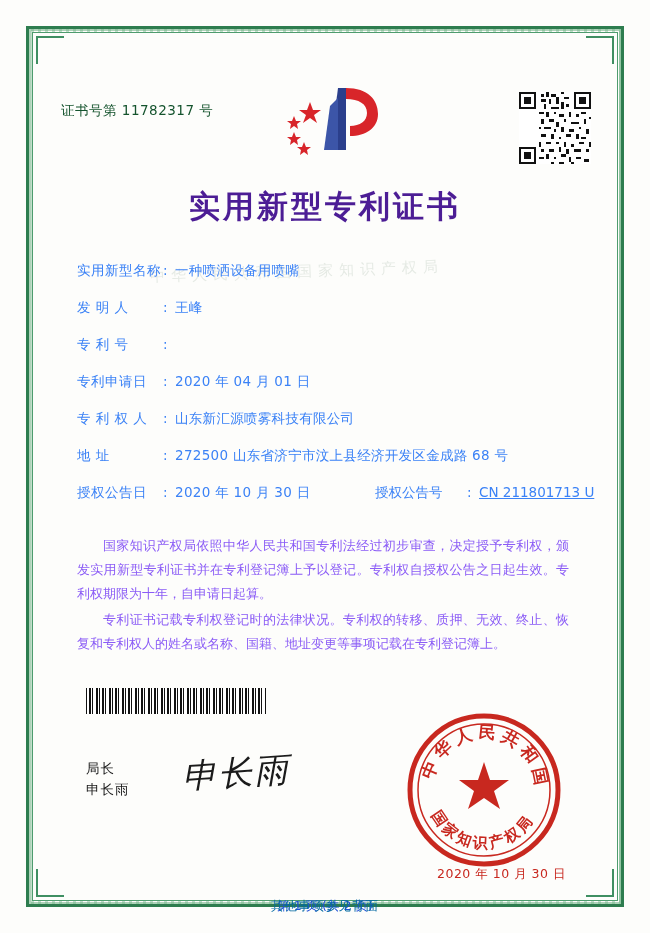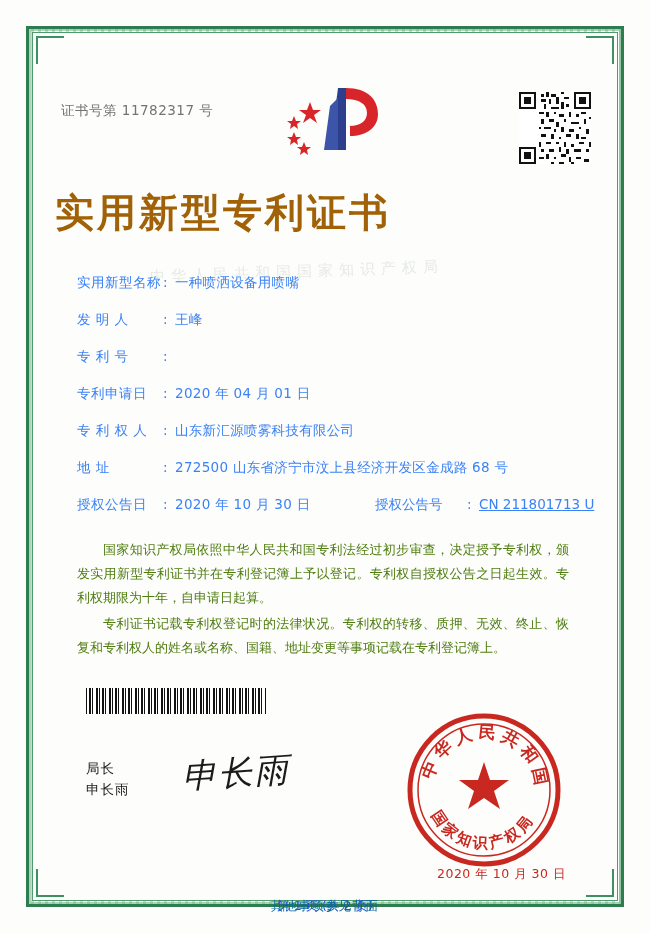--- a/index.html
+++ b/index.html
@@ -75,40 +75,41 @@
 
   .top-row {
     position: relative;
     height: 110px;
   }
   .cert-no {
     position: absolute;
     left: 6px; top: 32px;
     font-size: 13.5px;
     letter-spacing: 0.5px;
-    color: #737373;
+    color: #14532d;
   }
   .logo {
     position: absolute;
     left: 225px; top: 10px;
     width: 110px; height: 85px;
   }
   .qr {
     position: absolute;
     right: 4px; top: 22px;
     width: 72px; height: 72px;
   }
 
   .title {
     margin-top: 6px;
+    text-align: center;
     font-family: "DejaVu Serif", "Liberation Serif", serif;
-    font-size: 39px;
+    font-size: 31px;
     font-weight: bold;
     letter-spacing: 3px;
-    color: #a16207;
+    color: #4c1d95;
   }
 
   .fields {
     margin-top: 34px;
     padding-left: 22px;
   }
   .field-row {
     display: flex;
     align-items: baseline;
     margin-bottom: 19px;
@@ -130,26 +131,26 @@
   }
   .f-value {
     flex: 1;
     letter-spacing: 0.3px;
   }
   .field-row.inline-pair .f-value { flex: none; min-width: 200px; }
   .pair2-label { width: 92px; flex: none; }
   .pair2-value { flex: 1; text-decoration: underline; }
 
   .paragraphs {
-    margin-top: 24px;
+    margin-top: 32px;
     padding: 0 26px 0 22px;
     font-size: 13px;
     line-height: 1.85;
     text-align: justify;
-    color: #4d7c0f;
+    color: #8b5cf6;
   }
   .paragraphs p {
     margin: 0 0 2px 0;
     text-indent: 26px;
   }
 
   
   .bottom {
     position: absolute;
     left: 9px; top: 600px;

